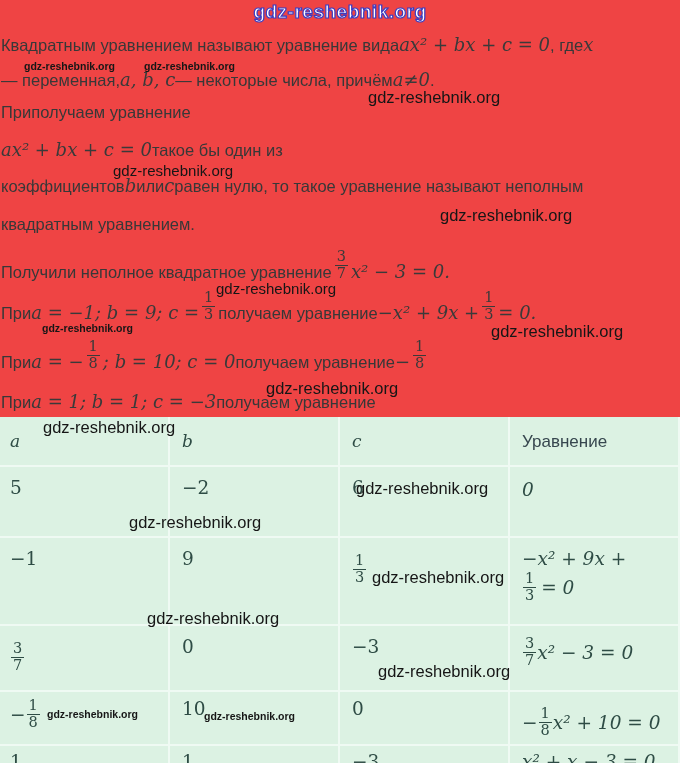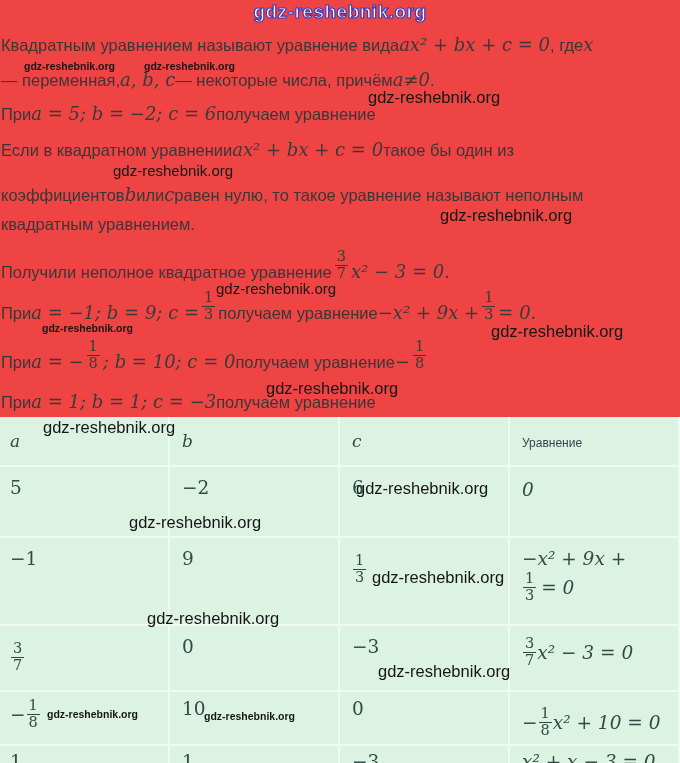--- a/index.html
+++ b/index.html
@@ -48,21 +48,21 @@
   .cell {
     border-right:2px solid #effaf3; border-bottom:2px solid #effaf3;
     padding:10px 6px 0 12px; color:#2e4c45;
     font-family:"DejaVu Serif", serif; font-size:18.5px;
     display:block; overflow:visible;
   }
   .cell.col-a { padding-left:10px; }
   .cell.hdr { padding-top:13px; }
   .cell.hdr .hvar { font-style:italic; font-size:17px; color:#2e4c45; }
   .cell.hdr .hlbl {
-    font-family:"Liberation Sans", sans-serif; font-size:12px;
+    font-family:"Liberation Sans", sans-serif; font-size:17px;
     color:#37474f; font-style:normal;
   }
   .cell.r4 { padding-top:6px; }
   .cell.r5 { padding-top:5px; }
   .tmath { font-style:italic; }
   .tfrac {
     display:inline-flex; flex-direction:column; align-items:center;
     font-size:14.5px; line-height:1.1; font-style:normal; margin:0 1px;
   }
   .tfrac .den { border-top:1.2px solid #2e4c45; padding:0 2px; }
@@ -86,31 +86,29 @@
   <div class="line" style="top:69px;">
     <span>— переменная, </span>
       <span class="math">a,  b,  c</span>
       <span> — некоторые числа, причём </span>
       <span class="math">a≠0</span>
       <span>.</span>
   </div>
 
   <div class="line" style="top:103px;">
     <span>При </span>
-      <span class="math">a = 5; b = −2; c = 6</span>
       <span> получаем уравнение </span>
   </div>
 
   <div class="line" style="top:139px;">
-    <span>Если в квадратном уравнении </span>
       <span class="math">ax² + bx + c = 0</span>
       <span> такое бы один из</span>
   </div>
 
-  <div class="line" style="top:184px;">
+  <div class="line" style="top:175px;">
     <span>коэффициентов </span>
       <span class="math">b</span>
       <span> или </span>
       <span class="math">c</span>
       <span> равен нулю, то такое уравнение называют неполным</span>
   </div>
 
   <div class="line" style="top:215px;">
     <span>квадратным уравнением.</span>
   </div>

